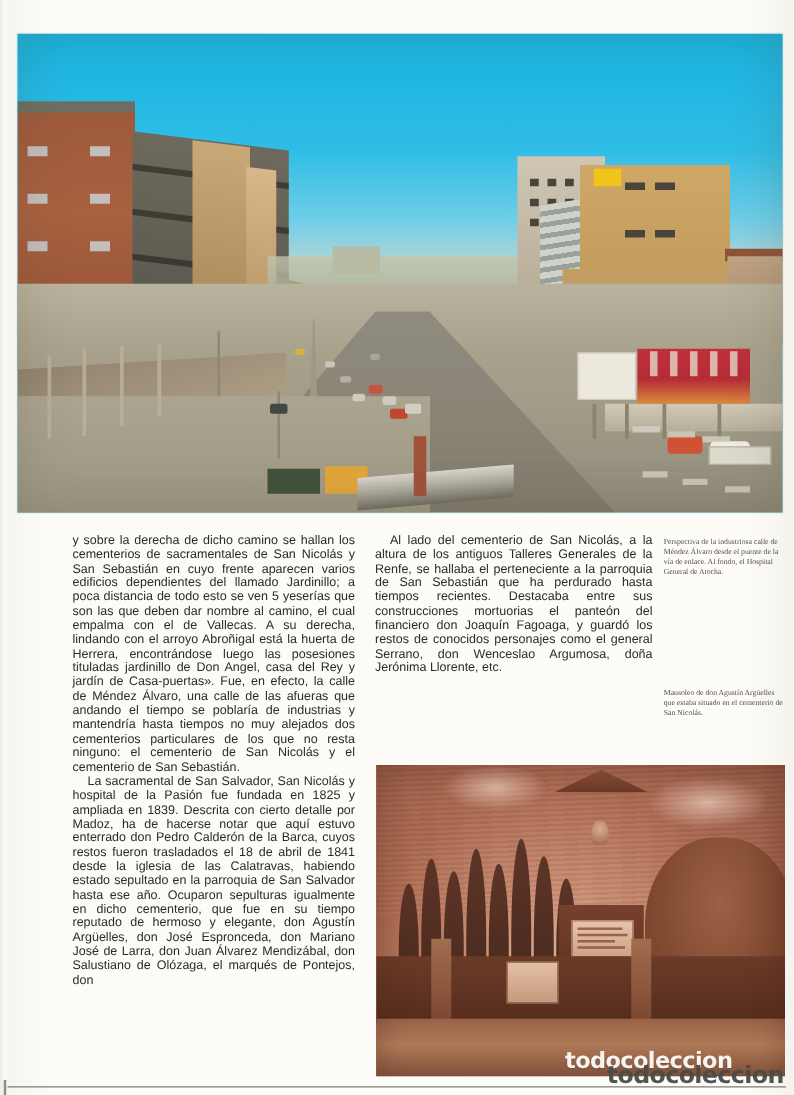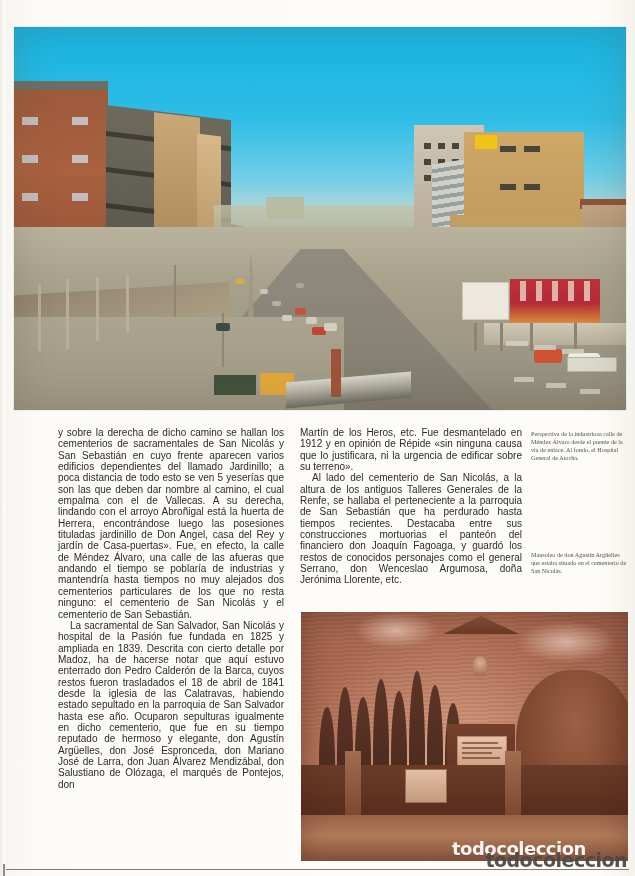--- a/index.html
+++ b/index.html
@@ -444,21 +444,20 @@
 
   <div class="photo-shadow"></div>
 </div>
 
 <div class="col col-left">
   <p>y sobre la derecha de dicho camino se hallan los cementerios de sacramentales de San Nicolás y San Sebastián en cuyo frente aparecen varios edificios dependientes del llamado Jardinillo; a poca distancia de todo esto se ven 5 yeserías que son las que deben dar nombre al camino, el cual empalma con el de Vallecas. A su derecha, lindando con el arroyo Abroñigal está la huerta de Herrera, encontrándose luego las posesiones tituladas jardinillo de Don Angel, casa del Rey y jardín de Casa-puertas». Fue, en efecto, la calle de Méndez Álvaro, una calle de las afueras que andando el tiempo se poblaría de industrias y mantendría hasta tiempos no muy alejados dos cementerios particulares de los que no resta ninguno: el cementerio de San Nicolás y el cementerio de San Sebastián.</p>
   <p class="indent">La sacramental de San Salvador, San Nicolás y hospital de la Pasión fue fundada en 1825 y ampliada en 1839. Descrita con cierto detalle por Madoz, ha de hacerse notar que aquí estuvo enterrado don Pedro Calderón de la Barca, cuyos restos fueron trasladados el 18 de abril de 1841 desde la iglesia de las Calatravas, habiendo estado sepultado en la parroquia de San Salvador hasta ese año. Ocuparon sepulturas igualmente en dicho cementerio, que fue en su tiempo reputado de hermoso y elegante, don Agustín Argüelles, don José Espronceda, don Mariano José de Larra, don Juan Álvarez Mendizábal, don Salustiano de Olózaga, el marqués de Pontejos, don</p>
 </div>
 
 <div class="col col-mid">
-  <p>Martín de los Heros, etc. Fue desmantelado en 1912 y en opinión de Répide «sin ninguna causa que lo justificara, ni la urgencia de edificar sobre su terreno».</p>
   <p class="indent">Al lado del cementerio de San Nicolás, a la altura de los antiguos Talleres Generales de la Renfe, se hallaba el perteneciente a la parroquia de San Sebastián que ha perdurado hasta tiempos recientes. Destacaba entre sus construcciones mortuorias el panteón del financiero don Joaquín Fagoaga, y guardó los restos de conocidos personajes como el general Serrano, don Wenceslao Argumosa, doña Jerónima Llorente, etc.</p>
 </div>
 
 <div class="cap cap-1">Perspectiva de la industriosa calle de Méndez Álvaro desde el puente de la vía de enlace. Al fondo, el Hospital General de Atocha.</div>
 <div class="cap cap-2">Mausoleo de don Agustín Argüelles que estaba situado en el cementerio de San Nicolás.</div>
 
 <div class="photo-bottom">
   <div class="sep-sky"></div>
   <div class="sep-clouds"></div>
 

